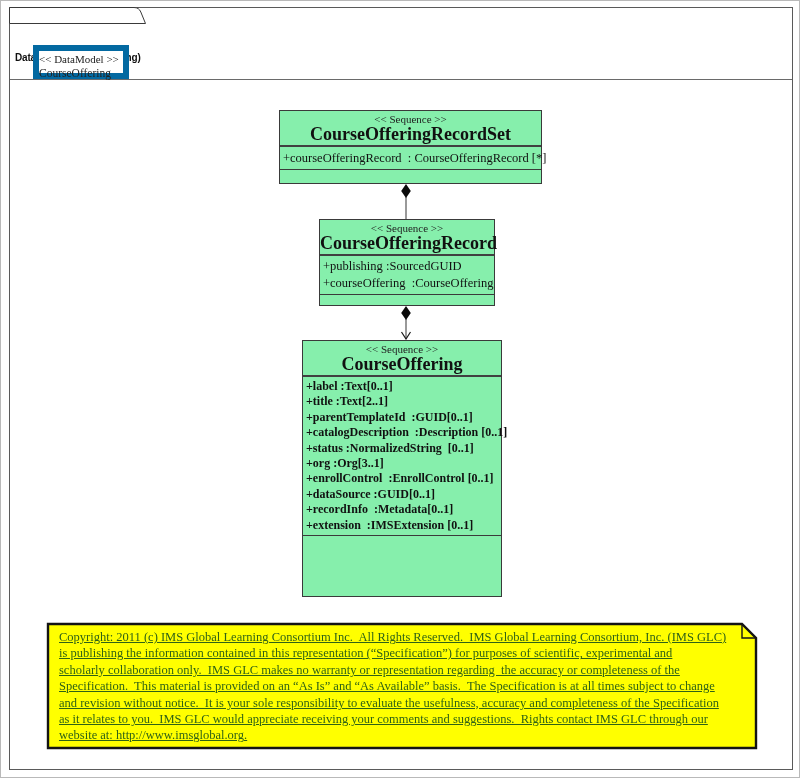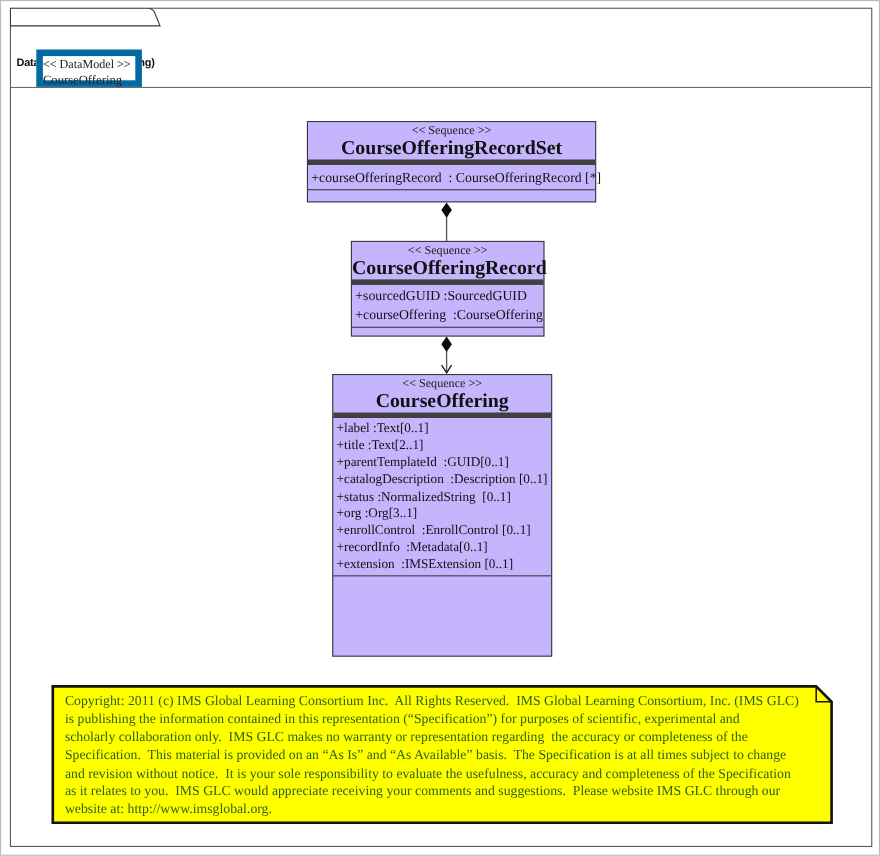--- a/index.html
+++ b/index.html
@@ -7,37 +7,37 @@
   .canvas{position:absolute;left:0;top:0;width:798px;height:776px;border:1px solid #b9b9b9;background:#fff;}
   .frame{position:absolute;left:8px;top:6px;width:784px;height:763px;border:1px solid #5a5a5a;box-sizing:border-box;}
   .frame-divider{position:absolute;left:9px;top:78px;width:782px;height:1px;background:#6a6a6a;}
   .tab-shape{position:absolute;left:8px;top:6px;}
   .tab-label{position:absolute;left:14px;top:21px;width:130px;height:16px;line-height:15px;
     font-family:"Liberation Sans",sans-serif;font-size:10px;font-weight:bold;letter-spacing:-0.2px;color:#111;margin-top:28px;}
   .model-header{position:absolute;left:32px;top:44px;width:96px;height:34px;border:6px solid #0369a1;
     background:#fff;box-sizing:border-box;text-align:left;padding-top:1px;}
   .model-header .stereo{font-size:11px;line-height:14px;color:#222;}
   .model-header .mname{font-size:11.5px;line-height:15px;color:#222;}
-  .uml-class{position:absolute;background:#c4b5fd;border:1px solid #3a3a3a;display:flex;flex-direction:column;box-sizing:border-box;}
+  .uml-class{position:absolute;background:#86efac;border:1px solid #3a3a3a;display:flex;flex-direction:column;box-sizing:border-box;}
   .uml-hdr{text-align:center;padding:2px 0 3px 0;}
   .uml-stereo{font-size:11px;line-height:13px;color:#222;}
   .uml-name{font-size:18px;line-height:16px;font-weight:bold;color:#111;}
-  .uml-attrs{border-top:5px solid #404040;padding:2px 3px;}
+  .uml-attrs{border-top:2px solid #404040;padding:2px 3px;}
   .attr-line{font-size:12.5px;line-height:18px;white-space:pre;color:#111;}
   .uml-empty{border-top:1px solid #3a3a3a;flex:1;}
   .c1{left:278px;top:109px;width:263px;height:74px;}
   .c2{left:318px;top:218px;width:176px;height:87px;}
   .c2 .attr-line{line-height:17px;}
   .c3{left:301px;top:339px;width:200px;height:257px;}
-  .c3 .uml-attrs{padding:2px 3px;}
+  .c3 .uml-attrs{padding:2px 3px;font-weight:bold;}
   .c3 .attr-line{font-size:12px;line-height:15.4px;}
   .connector{position:absolute;}
   .note{position:absolute;left:45px;top:621px;width:712px;height:128px;}
   .note-text{position:absolute;left:13px;top:7px;right:16px;font-size:12.5px;line-height:16.4px;}
-  .note-line{white-space:pre-wrap;}
+  .note-line{white-space:pre-wrap;text-decoration:underline;}
 </style>
 </head>
 <body>
 
 <div class="canvas">
 
   <div class="frame"></div>
   <div class="frame-divider"></div>
 
   <svg class="tab-shape" width="142" height="18">
@@ -65,21 +65,21 @@
     <line x1="9" y1="14" x2="9" y2="36.5" stroke="#555" stroke-width="1.2"></line>
     <polygon points="9,1 13.8,8 9,15 4.2,8" fill="#0a0a0a"></polygon>
   </svg>
 
   <div class="uml-class c2">
     <div class="uml-hdr">
       <div class="uml-stereo">&lt;&lt; Sequence &gt;&gt;</div>
       <div class="uml-name">CourseOfferingRecord</div>
     </div>
     <div class="uml-attrs">
-      <div class="attr-line">+sourcedGUID :SourcedGUID</div>
+      <div class="attr-line">+publishing :SourcedGUID</div>
       <div class="attr-line">+courseOffering  :CourseOffering</div>
     </div>
     <div class="uml-empty"></div>
   </div>
 
   <svg class="connector" style="left:396px;top:304px;" width="18" height="35">
     <line x1="9" y1="14" x2="9" y2="34" stroke="#555" stroke-width="1.2"></line>
     <polygon points="9,1 13.8,8 9,15 4.2,8" fill="#0a0a0a"></polygon>
     <polyline points="4.5,27 9,34 13.5,27" fill="none" stroke="#1a1a1a" stroke-width="1.2"></polyline>
   </svg>
@@ -90,35 +90,36 @@
       <div class="uml-name">CourseOffering</div>
     </div>
     <div class="uml-attrs">
       <div class="attr-line">+label :Text[0..1]</div>
       <div class="attr-line">+title :Text[2..1]</div>
       <div class="attr-line">+parentTemplateId  :GUID[0..1]</div>
       <div class="attr-line">+catalogDescription  :Description [0..1]</div>
       <div class="attr-line">+status :NormalizedString  [0..1]</div>
       <div class="attr-line">+org :Org[3..1]</div>
       <div class="attr-line">+enrollControl  :EnrollControl [0..1]</div>
+      <div class="attr-line">+dataSource :GUID[0..1]</div>
       <div class="attr-line">+recordInfo  :Metadata[0..1]</div>
       <div class="attr-line">+extension  :IMSExtension [0..1]</div>
     </div>
     <div class="uml-empty"></div>
   </div>
 
   <div class="note">
     <svg width="712" height="128">
       <path d="M2,2 L696,2 L710,16 L710,126 L2,126 Z" fill="#ffff00" stroke="#141414" stroke-width="2.4"></path>
       <path d="M696,2 L696,16 L710,16" fill="none" stroke="#141414" stroke-width="1.4"></path>
     </svg>
     <div class="note-text" style="color:#2f6216;">
       <div class="note-line">Copyright: 2011 (c) IMS Global Learning Consortium Inc.  All Rights Reserved.  IMS Global Learning Consortium, Inc. (IMS GLC)</div>
       <div class="note-line">is publishing the information contained in this representation (“Specification”) for purposes of scientific, experimental and</div>
       <div class="note-line">scholarly collaboration only.  IMS GLC makes no warranty or representation regarding  the accuracy or completeness of the</div>
       <div class="note-line">Specification.  This material is provided on an “As Is” and “As Available” basis.  The Specification is at all times subject to change</div>
       <div class="note-line">and revision without notice.  It is your sole responsibility to evaluate the usefulness, accuracy and completeness of the Specification</div>
-      <div class="note-line">as it relates to you.  IMS GLC would appreciate receiving your comments and suggestions.  Please website IMS GLC through our</div>
+      <div class="note-line">as it relates to you.  IMS GLC would appreciate receiving your comments and suggestions.  Rights contact IMS GLC through our</div>
       <div class="note-line">website at: http://www.imsglobal.org.</div>
     </div>
   </div>
 
 </div>
 
 </body></html>

